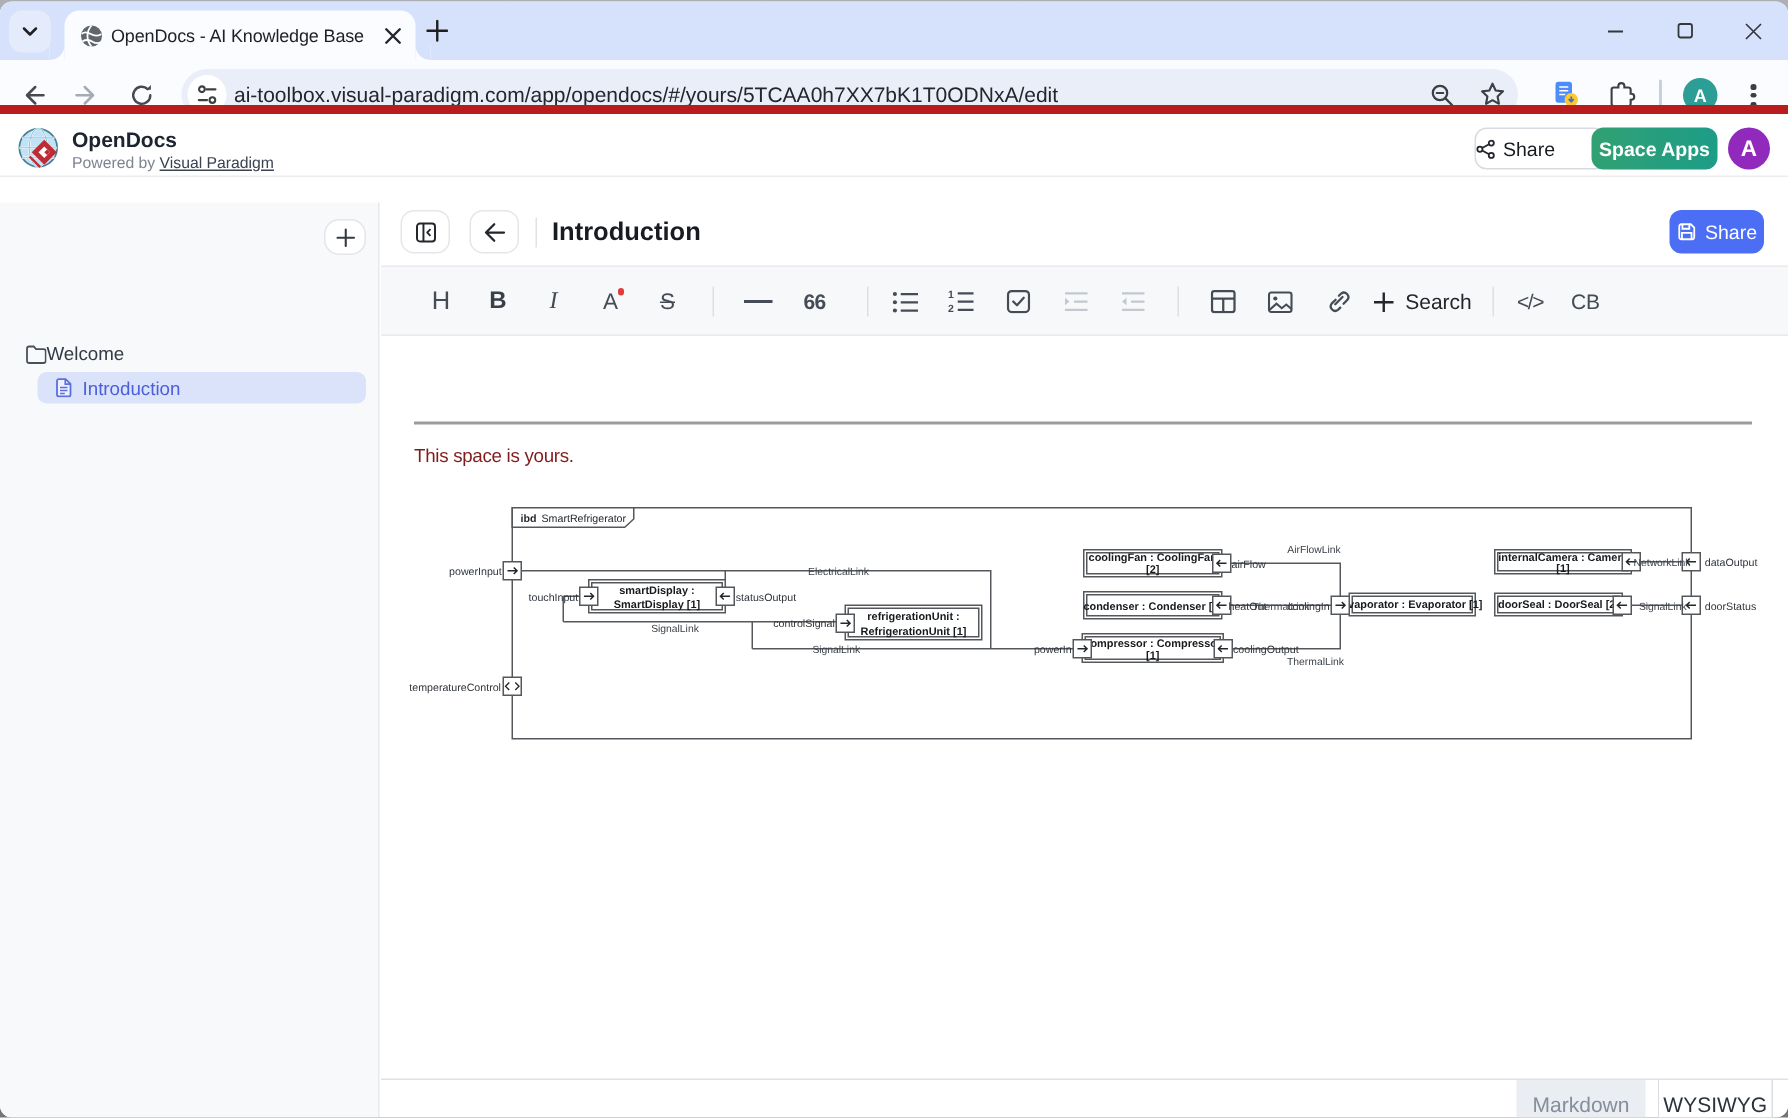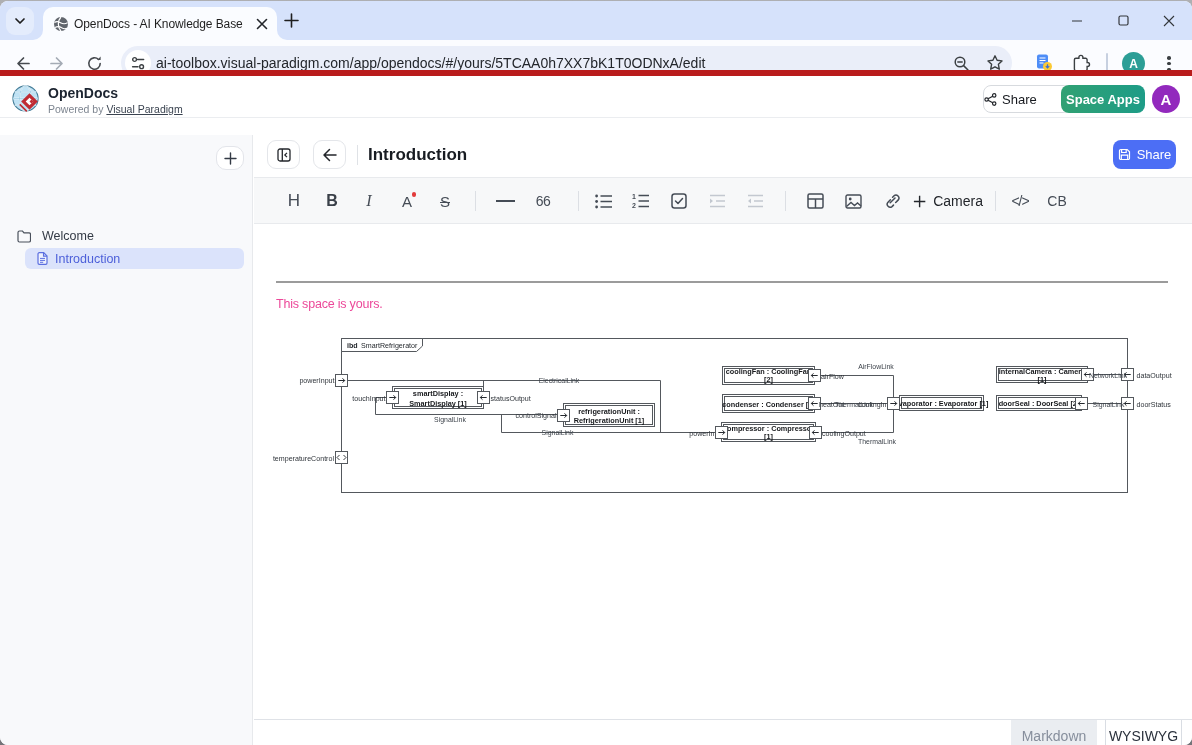--- a/index.html
+++ b/index.html
@@ -160,21 +160,21 @@
   <div class="sidebar">
     <div class="plusbox">
         <svg width="13" height="13" viewBox="0 0 13 13">
           <path d="M6.5 1v11M1 6.5h11" stroke="#333a45" stroke-width="1.4" stroke-linecap="round"></path>
         </svg>
       </div>
     <div class="trow" style="top:94px;left:17px">
       <svg width="14" height="13" viewBox="0 0 14 13">
           <path d="M1 2.5A1.5 1.5 0 0 1 2.5 1h3l1.5 1.8h5A1.5 1.5 0 0 1 13.5 4.3v6.2a1.5 1.5 0 0 1-1.5 1.5H2.5A1.5 1.5 0 0 1 1 10.5z" fill="none" stroke="#49505b" stroke-width="1.2"></path>
         </svg>
-      <span style="margin-left:11px">Welcome</span>
+      <span style="">Welcome</span>
     </div>
     <div class="introrow">
       <svg width="11" height="13" viewBox="0 0 11 13" style="margin-left:12px">
           <path d="M1 2a1.3 1.3 0 0 1 1.3-1.3h4.4L10 3.9v7.1A1.3 1.3 0 0 1 8.7 12.3H2.3A1.3 1.3 0 0 1 1 11z" fill="#eef1fd" stroke="#5b6fe0" stroke-width="1.2"></path>
           <path d="M6.5.9v3.2H10" fill="none" stroke="#5b6fe0" stroke-width="1.1"></path>
           <path d="M3 6.4h5M3 8.4h5M3 10.3h3.2" stroke="#5b6fe0" stroke-width="1"></path>
         </svg>
       <span style="font-size:12.5px;color:#4c5fd9;margin-left:7px">Introduction</span>
     </div>
   </div>
@@ -205,21 +205,21 @@
     <div class="toolbar">
       <div class="ticon" style="left:28px;width:24px;font-size:17px">H</div>
       <div class="ticon" style="left:66px;width:24px;font-size:16px;font-weight:bold;color:#3a4049">B</div>
       <div class="ticon" style="left:103px;width:24px;font-size:16px;font-style:italic;font-family:'Liberation Serif',serif">I</div>
       <div class="ticon" style="left:141px;width:24px;font-size:15px">A<span style="position:absolute;top:14px;right:3px;width:4.5px;height:4.5px;border-radius:50%;background:#e23b3b"></span></div>
       <div class="ticon" style="left:179px;width:24px;font-size:15px;text-decoration:line-through">S</div>
       <div class="tsep" style="left:221px"></div>
       <div class="ticon" style="left:239px;width:24px">
           <div style="width:19px;height:2px;background:#454c56"></div>
         </div>
-      <div class="ticon" style="left:277px;width:24px;font-size:14px;font-weight:normal;letter-spacing:-.5px">66</div>
+      <div class="ticon" style="left:277px;width:24px;font-size:14px;font-weight:bold;letter-spacing:-.5px">66</div>
       <div class="tsep" style="left:324px"></div>
       <div class="ticon" style="left:338px;width:24px">
           <svg width="18" height="15" viewBox="0 0 18 15">
             <circle cx="1.6" cy="2" r="1.4" fill="#454c56"></circle>
             <circle cx="1.6" cy="7.5" r="1.4" fill="#454c56"></circle>
             <circle cx="1.6" cy="13" r="1.4" fill="#454c56"></circle>
             <path d="M5.5 2H17M5.5 7.5H17M5.5 13H17" stroke="#454c56" stroke-width="1.5"></path>
           </svg>
         </div>
       <div class="ticon" style="left:375px;width:24px">
@@ -263,28 +263,28 @@
         </div>
       <div class="ticon" style="left:625px;width:24px">
           <svg width="17" height="17" viewBox="0 0 17 17">
             <path d="M7.2 9.8l4.8-4.8M9.6 4.2l1.5-1.5a3 3 0 0 1 4.2 4.2l-2.6 2.6M7.4 6.8L4.8 9.4a3 3 0 0 0 4.2 4.2l1.5-1.5" fill="none" stroke="#454c56" stroke-width="1.5" stroke-linecap="round"></path>
           </svg>
         </div>
       <div class="ticon" style="left:659px;width:70px">
           <svg width="15" height="15" viewBox="0 0 15 15">
             <path d="M7.5 1v13M1 7.5h13" stroke="#23262b" stroke-width="1.6"></path>
           </svg>
-          <span style="font-size:14px;color:#23262b;margin-left:7px">Camera</span>
+          <span style="font-size:14px;color:#23262b;margin-left:7px">Search</span>
         </div>
       <div class="tsep" style="left:741px"></div>
       <div class="ticon" style="left:754px;width:24px;font-size:14px;letter-spacing:-1px">&lt;/&gt;</div>
       <div class="ticon" style="left:791px;width:24px;font-size:14px">CB</div>
     </div>
     <div style="position:absolute;left:22px;top:146px;width:892px;height:2px;background:#9b9b9b"></div>
-    <div style="position:absolute;left:22px;top:162px;font-size:12.5px;letter-spacing:-.2px;color:#ec4899">This space is yours.</div>
+    <div style="position:absolute;left:22px;top:162px;font-size:12.5px;letter-spacing:-.2px;color:#7f1d1d">This space is yours.</div>
 
     <svg class="abs" style="left:16px;top:196px" width="910" height="170" viewBox="0 0 910 170" font-family="Liberation Sans" font-size="7.1">
       <g fill="none" stroke="#54585d" stroke-width="1">
         <rect x="71.5" y="7.5" width="786" height="154"></rect>
         <path d="M71.5 7.5h81v7.5l-6 5.5h-75z" fill="#fff"></path>
       </g>
       <text x="77" y="17" font-weight="bold" fill="#24282d">ibd</text>
         <text x="91" y="17" fill="#24282d">SmartRefrigerator</text>
       <g stroke="#54585d" stroke-width="1" fill="none">
         <path d="M77.5 49.5H390.5V101.5"></path>

